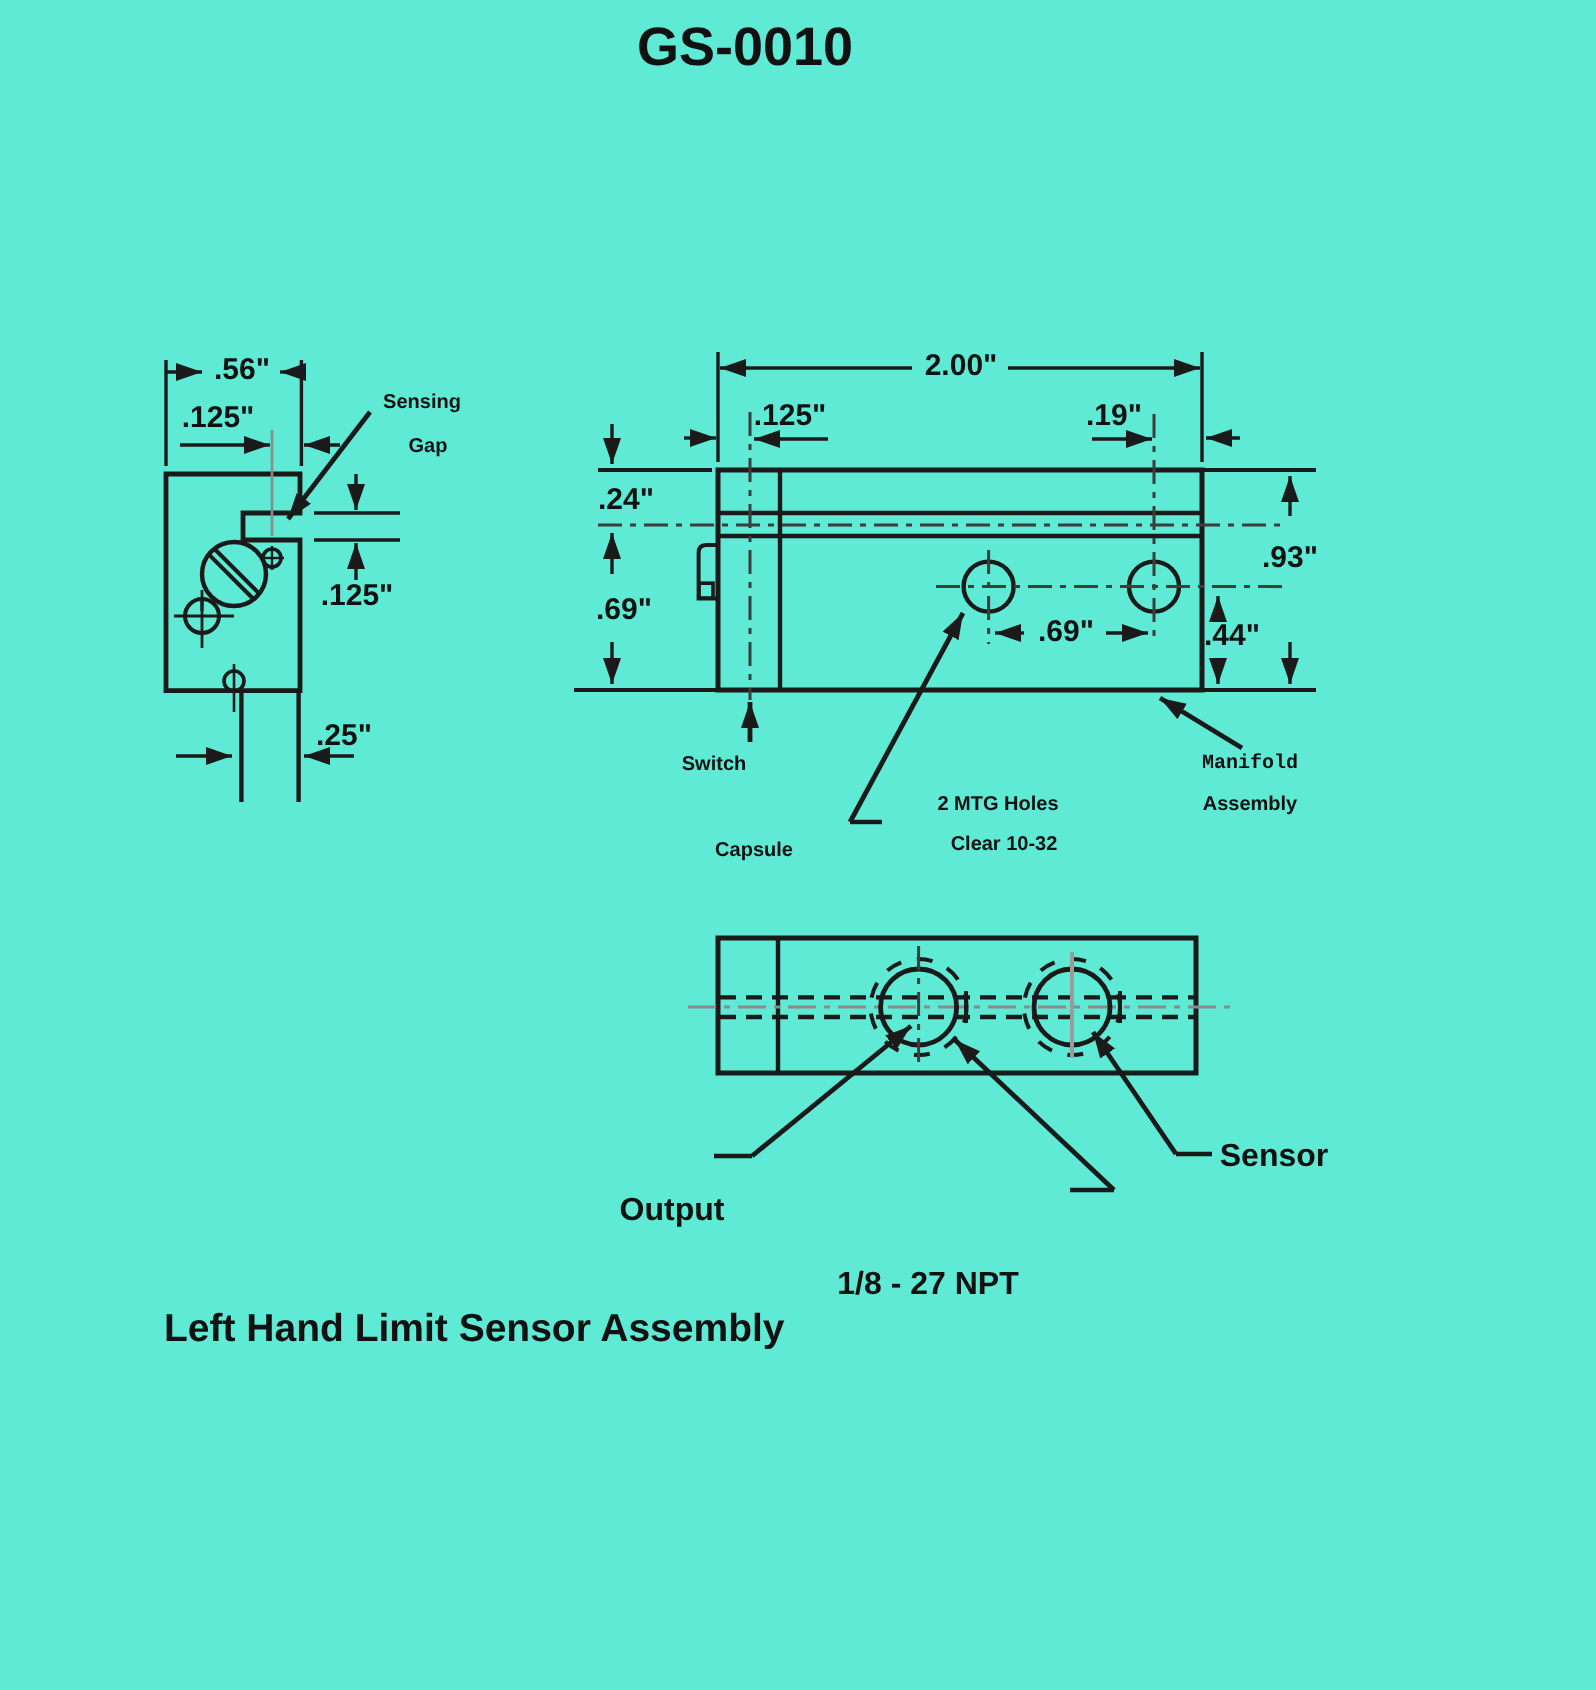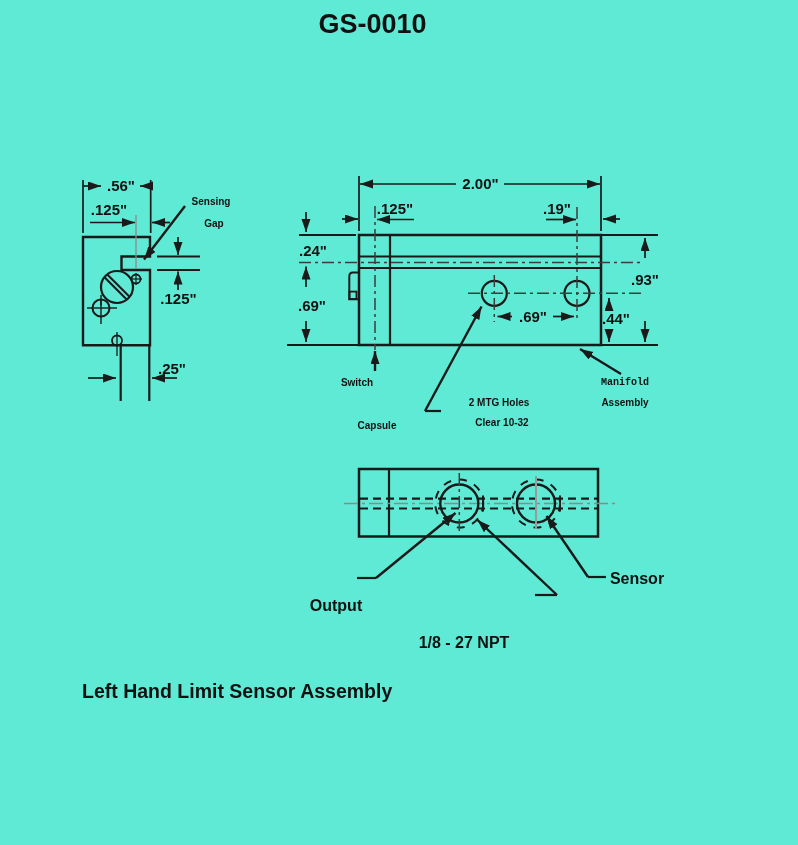--- a/index.html
+++ b/index.html
@@ -179,14 +179,14 @@
   <div class="lbl ann" style="left:377px;top:426px;">Capsule</div>
   <div class="lbl ann" style="left:499px;top:402.5px;">2 MTG Holes</div>
   <div class="lbl ann" style="left:502px;top:422.5px;">Clear 10-32</div>
   <div class="lbl ann" style="left:625px;top:382.5px;font-family:Liberation Mono, monospace;">Manifold</div>
   <div class="lbl ann" style="left:625px;top:402.5px;">Assembly</div>
 
   <div class="lbl big-label" style="left:336px;top:579px;margin-top:27px;">Output</div>
   <div class="lbl big-label" style="left:464px;top:595.5px;margin-top:47px;">1/8 - 27 NPT</div>
   <div class="lbl big-label" style="left:637px;top:578.5px;">Sensor</div>
 
-  <div class="lbl caption left" style="left:82px;top:692px;">Left Hand Limit Sensor Assembly</div>
+  <div class="lbl caption left" style="left:82px;top:665px;">Left Hand Limit Sensor Assembly</div>
 </div>
 
 </body></html>

